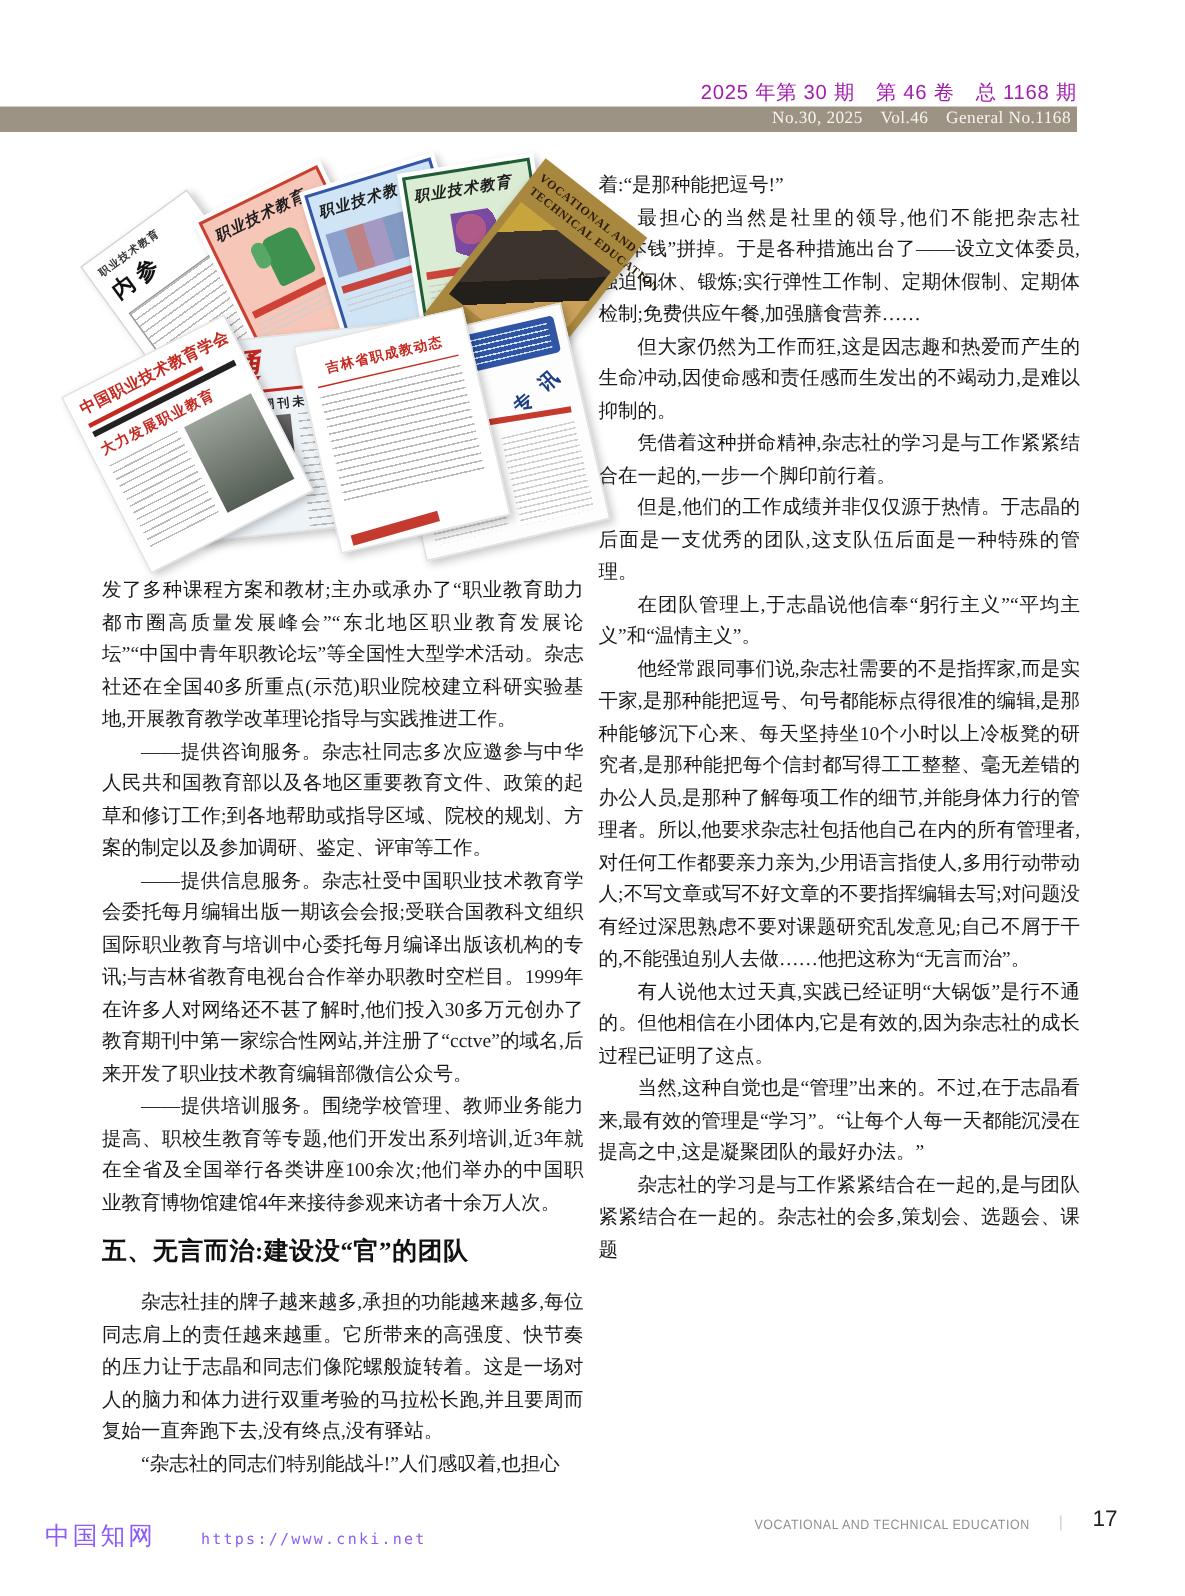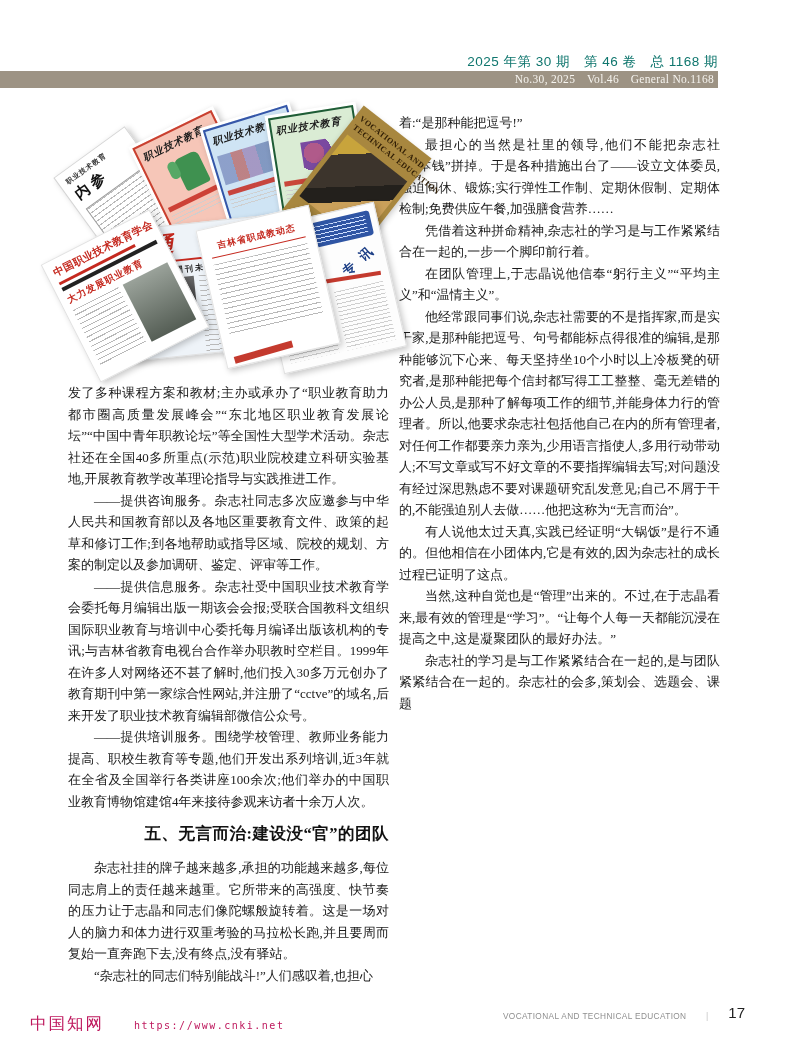--- a/index.html
+++ b/index.html
@@ -1,32 +1,32 @@
 <!DOCTYPE html>
 <html><head>
 <meta charset="utf-8">
 <style>
   html,body{margin:0;padding:0;background:#ffffff;}
   .page{position:relative;width:790px;height:1064px;background:#fff;overflow:hidden;
         font-family:"Liberation Serif","DejaVu Serif",serif;color:#1a1a1a;}
 
   
   .header-cn{position:absolute;top:53px;right:72px;font-family:"Liberation Sans","DejaVu Sans",sans-serif;
-             font-size:13.5px;color:#0f766e;letter-spacing:.5px;}
+             font-size:13.5px;color:#a21caf;letter-spacing:.5px;}
   .header-bar{position:absolute;top:71px;left:0;width:718px;height:17px;background:#9d9384;
               color:#f6f4ef;text-align:right;font-size:11.5px;line-height:17px;padding-right:4px;
               box-sizing:border-box;letter-spacing:.3px;}
 
   
   .col{position:absolute;top:112px;width:321px;}
   .col-left{left:68px;}
   .col-right{left:399px;}
   .para{margin:0;font-size:13px;line-height:21.5px;text-align:justify;}
   .para.indent{text-indent:2em;}
-  .section-heading{margin:11px 0 12px 0;text-align:right;font-weight:bold;font-size:16.5px;
+  .section-heading{margin:11px 0 12px 0;text-align:left;font-weight:bold;font-size:16.5px;
                    color:#111;letter-spacing:.5px;}
 
   
   .figure{position:relative;width:321px;height:252px;margin:6px 0 12px 0;}
   .cv{position:absolute;box-shadow:2px 3px 6px rgba(0,0,0,.22);box-sizing:border-box;}
   .lines{background:repeating-linear-gradient(to bottom,#b9b9b9 0 1px,transparent 1px 5px);}
   .lines-lt{background:repeating-linear-gradient(to bottom,#cfcfcf 0 1px,transparent 1px 4px);}
 
   .cv-neican{left:14px;top:22px;width:88px;height:126px;transform:rotate(-36deg);
              background:#fff;border:1px solid #d5d5d5;z-index:1;padding:6px 7px;}
@@ -90,21 +90,21 @@
              background:#fff;border:1px solid #e2e2e2;padding:6px 7px;}
   .xh-mast{color:#c5291f;font-weight:bold;font-size:10.5px;letter-spacing:.5px;white-space:nowrap;}
   .xh-sub{height:3px;background:#c5291f;margin:3px 0;width:80%;}
   .xh-blackbar{height:4px;background:#222;margin:2px 0 4px 0;}
   .xh-headline{color:#c5291f;font-weight:bold;font-size:9.5px;letter-spacing:1px;}
   .xh-body{display:flex;gap:5px;margin-top:4px;height:64px;}
   .xh-body div{flex:1;}
   .xh-photo{background:linear-gradient(#9aa29a,#555e55) !important;}
 
   
-  .watermark{position:absolute;left:30px;top:1013px;color:#be185d;display:flex;align-items:baseline;gap:30px;}
+  .watermark{position:absolute;left:30px;top:1013px;color:#8b5cf6;display:flex;align-items:baseline;gap:30px;}
   .wm-cn{font-size:16.5px;letter-spacing:2px;}
   .wm-url{font-family:"DejaVu Sans Mono",monospace;font-size:10px;letter-spacing:1.5px;}
   .footer-right{position:absolute;top:1004px;right:45px;display:flex;align-items:flex-end;gap:20px;}
   .fr-en{font-family:"Liberation Sans","DejaVu Sans",sans-serif;font-size:9px;color:#8f8f8f;
          letter-spacing:.4px;transform:scaleX(.92);transform-origin:right center;}
   .fr-sep{color:#b5b5b5;font-size:11px;}
   .fr-page{font-family:"Liberation Sans","DejaVu Sans",sans-serif;font-size:15px;color:#222;}
 </style>
 </head>
 <body>
@@ -209,21 +209,23 @@
 
     <h2 class="section-heading">五、无言而治:建设没“官”的团队</h2>
 
     <p class="para indent">杂志社挂的牌子越来越多,承担的功能越来越多,每位同志肩上的责任越来越重。它所带来的高强度、快节奏的压力让于志晶和同志们像陀螺般旋转着。这是一场对人的脑力和体力进行双重考验的马拉松长跑,并且要周而复始一直奔跑下去,没有终点,没有驿站。</p>
     <p class="para indent">“杂志社的同志们特别能战斗!”人们感叹着,也担心</p>
   </div>
 
   <div class="col col-right">
     <p class="para">着:“是那种能把逗号!”</p>
     <p class="para indent">最担心的当然是社里的领导,他们不能把杂志社的“本钱”拼掉。于是各种措施出台了——设立文体委员,强迫间休、锻炼;实行弹性工作制、定期休假制、定期体检制;免费供应午餐,加强膳食营养……</p>
+    <p class="para indent">但大家仍然为工作而狂,这是因志趣和热爱而产生的生命冲动,因使命感和责任感而生发出的不竭动力,是难以抑制的。</p>
     <p class="para indent">凭借着这种拼命精神,杂志社的学习是与工作紧紧结合在一起的,一步一个脚印前行着。</p>
+    <p class="para indent">但是,他们的工作成绩并非仅仅源于热情。于志晶的后面是一支优秀的团队,这支队伍后面是一种特殊的管理。</p>
     <p class="para indent">在团队管理上,于志晶说他信奉“躬行主义”“平均主义”和“温情主义”。</p>
     <p class="para indent">他经常跟同事们说,杂志社需要的不是指挥家,而是实干家,是那种能把逗号、句号都能标点得很准的编辑,是那种能够沉下心来、每天坚持坐10个小时以上冷板凳的研究者,是那种能把每个信封都写得工工整整、毫无差错的办公人员,是那种了解每项工作的细节,并能身体力行的管理者。所以,他要求杂志社包括他自己在内的所有管理者,对任何工作都要亲力亲为,少用语言指使人,多用行动带动人;不写文章或写不好文章的不要指挥编辑去写;对问题没有经过深思熟虑不要对课题研究乱发意见;自己不屑于干的,不能强迫别人去做……他把这称为“无言而治”。</p>
     <p class="para indent">有人说他太过天真,实践已经证明“大锅饭”是行不通的。但他相信在小团体内,它是有效的,因为杂志社的成长过程已证明了这点。</p>
     <p class="para indent">当然,这种自觉也是“管理”出来的。不过,在于志晶看来,最有效的管理是“学习”。“让每个人每一天都能沉浸在提高之中,这是凝聚团队的最好办法。”</p>
     <p class="para indent">杂志社的学习是与工作紧紧结合在一起的,是与团队紧紧结合在一起的。杂志社的会多,策划会、选题会、课题</p>
   </div>
 
   <div class="watermark">
     <span class="wm-cn">中国知网</span>
     <span class="wm-url">https://www.cnki.net</span>

